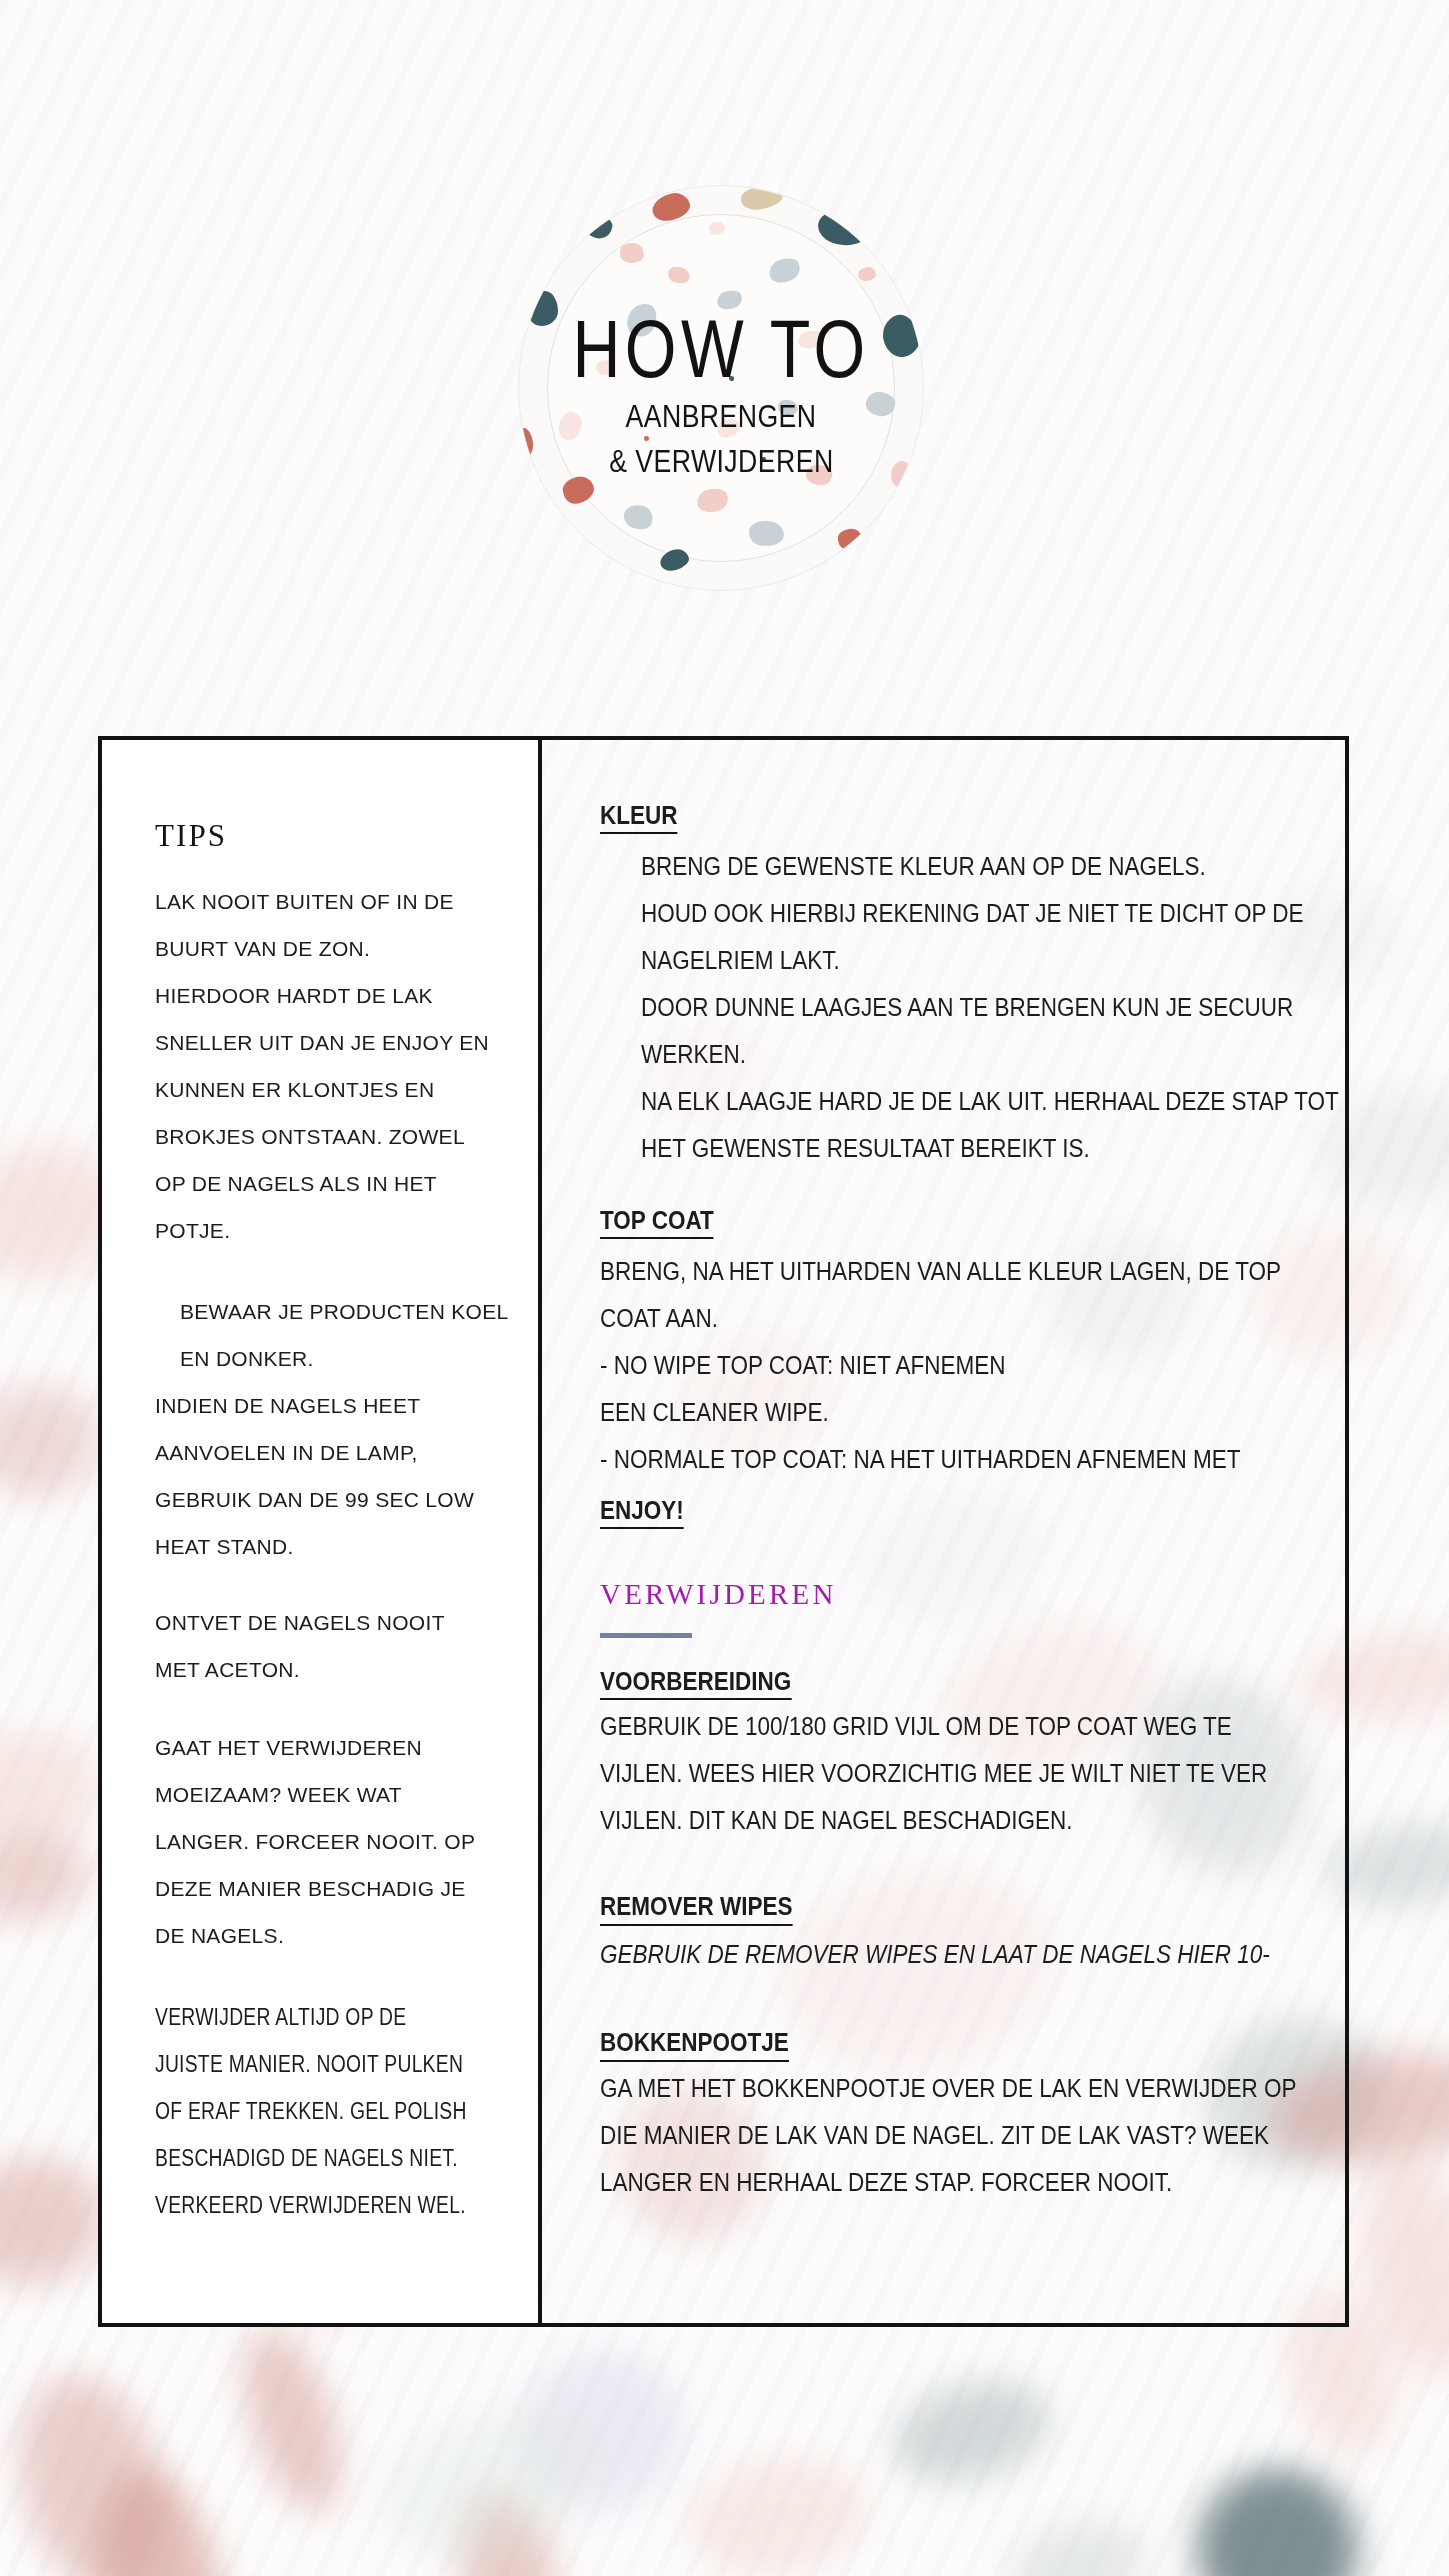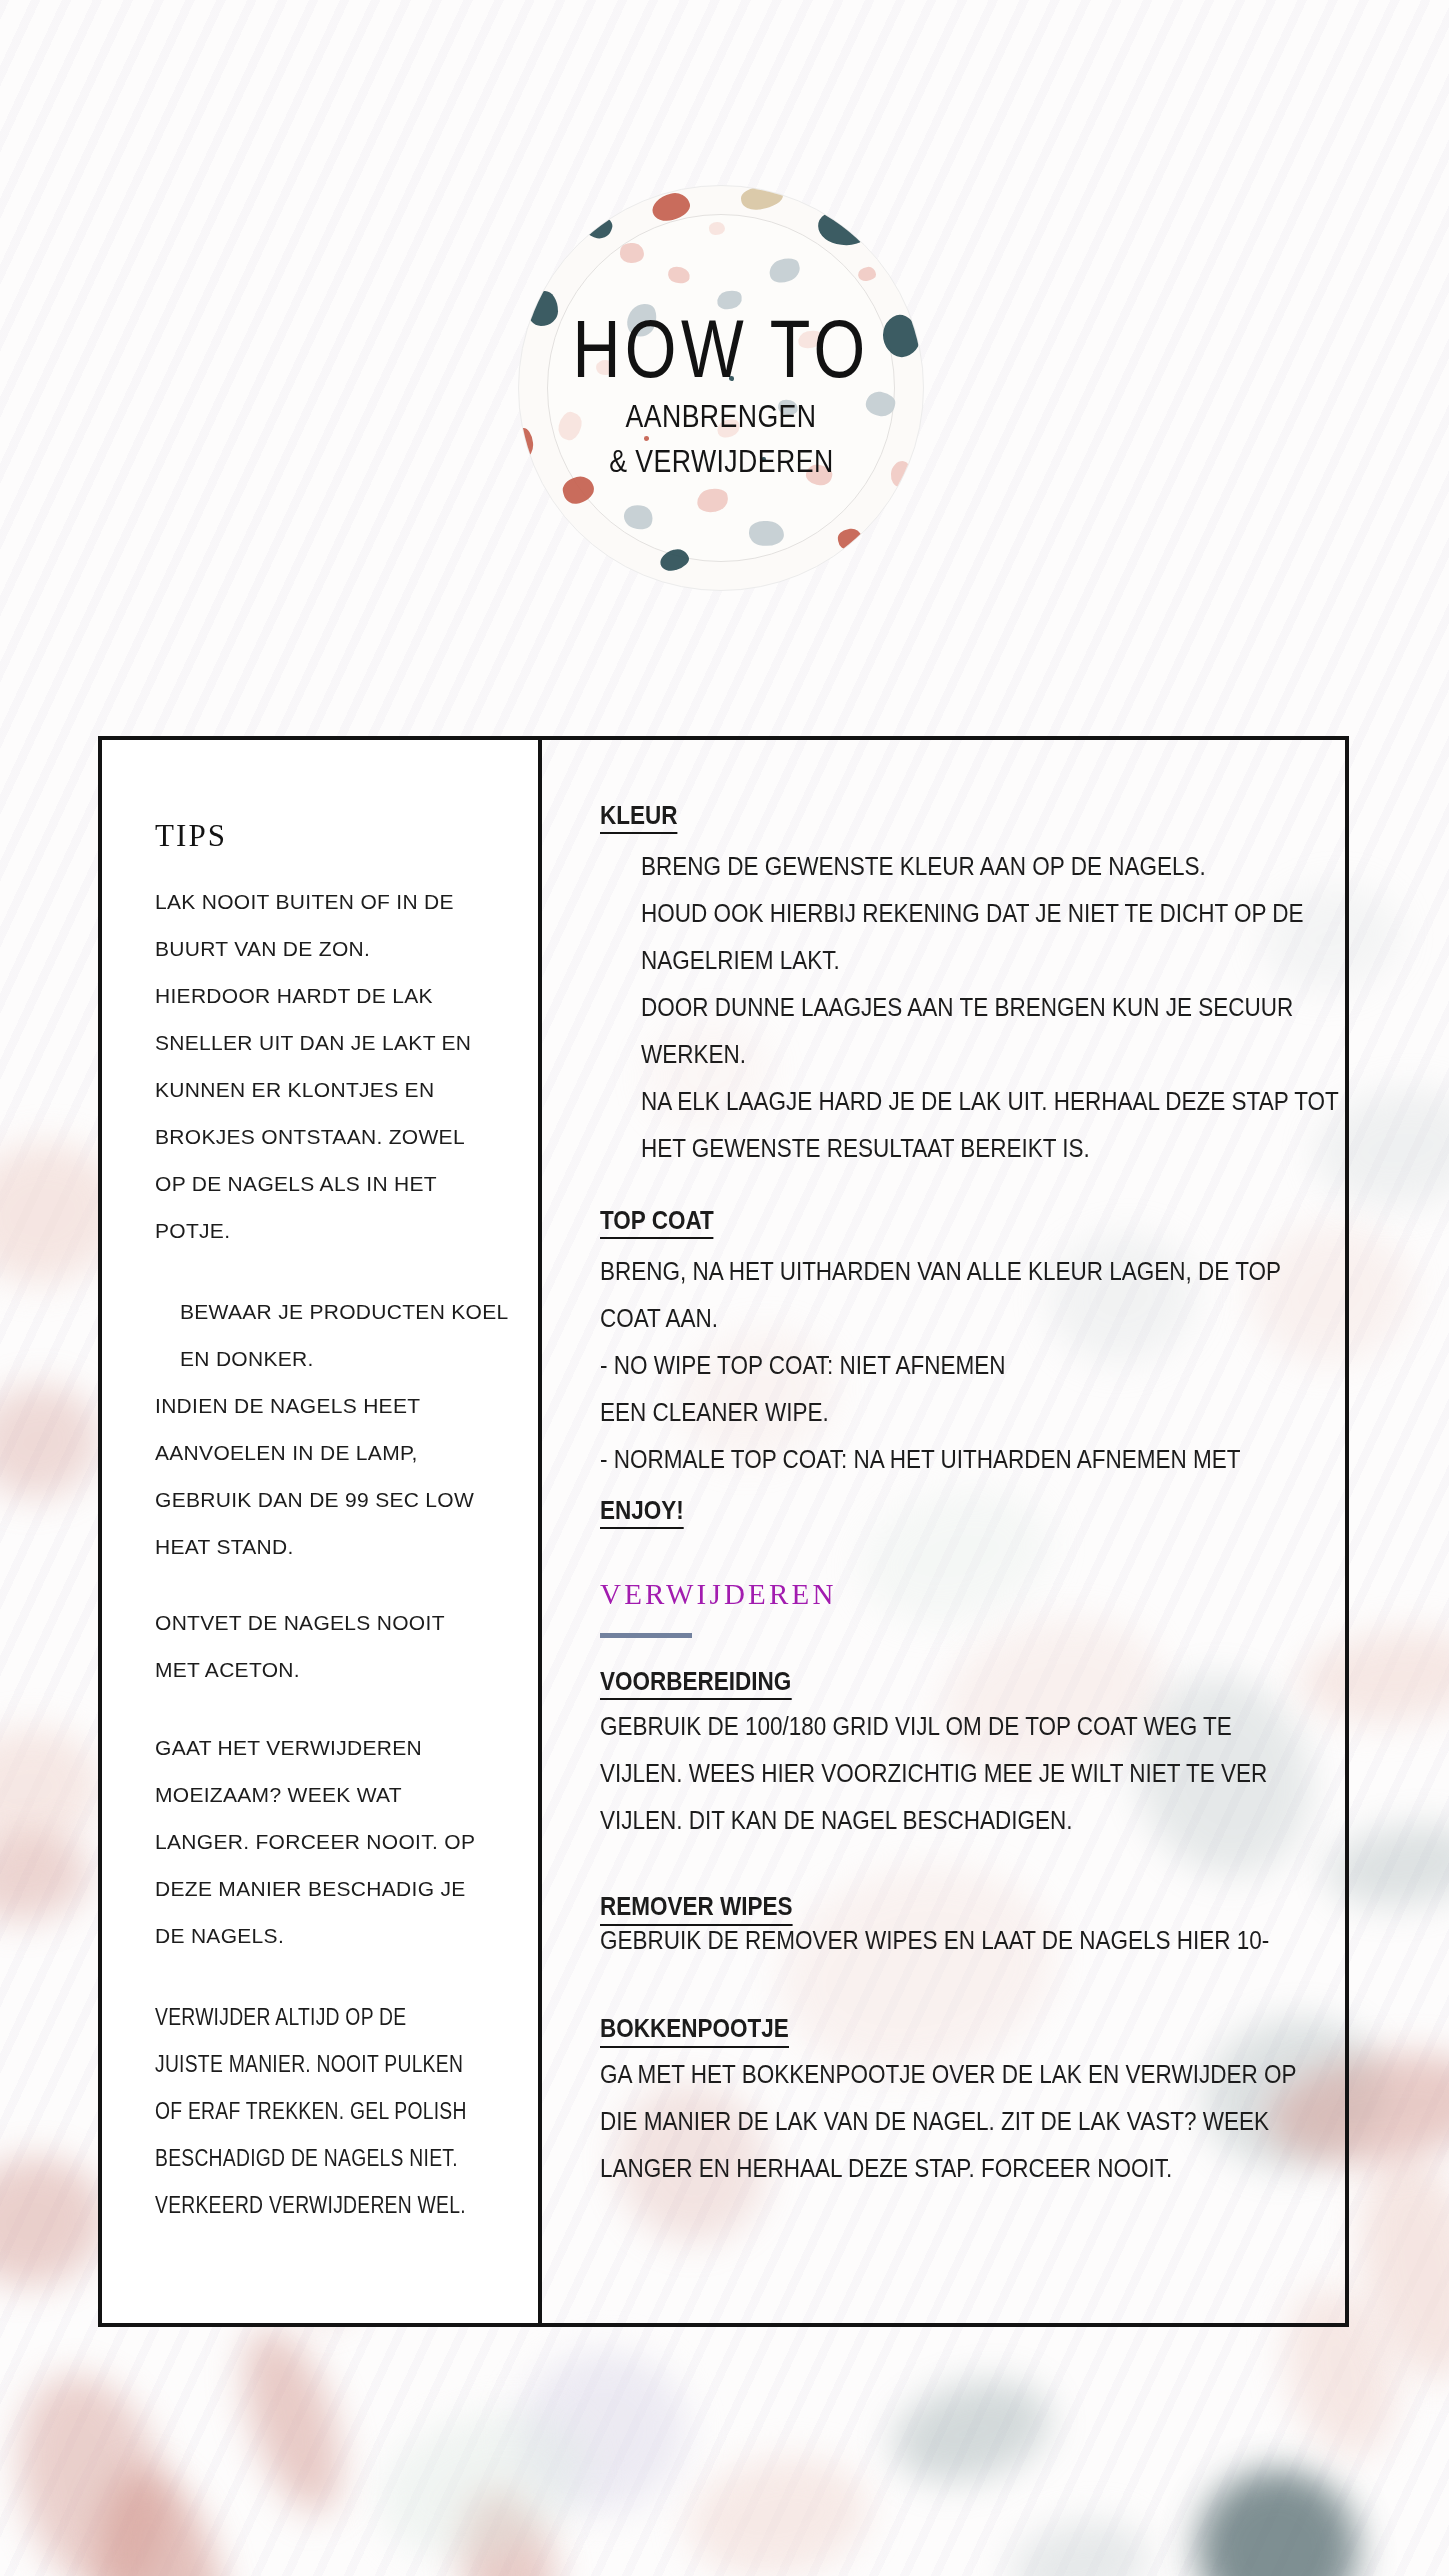--- a/index.html
+++ b/index.html
@@ -159,21 +159,21 @@
   </div>
 
   <div class="content-box">
     <div class="tips-col">
       <div class="tips-heading">TIPS</div>
       <div>
           <div class="para" style="margin-top: 37px;">
             <div class="tline"><span>LAK NOOIT BUITEN OF IN DE</span></div>
             <div class="tline"><span>BUURT VAN DE ZON.</span></div>
             <div class="tline"><span>HIERDOOR HARDT DE LAK</span></div>
-            <div class="tline"><span>SNELLER UIT DAN JE LAKT EN</span></div>
+            <div class="tline"><span>SNELLER UIT DAN JE ENJOY EN</span></div>
             <div class="tline"><span>KUNNEN ER KLONTJES EN</span></div>
             <div class="tline"><span>BROKJES ONTSTAAN. ZOWEL</span></div>
             <div class="tline"><span>OP DE NAGELS ALS IN HET</span></div>
             <div class="tline"><span>POTJE.</span></div>
           </div>
           <div class="para" style="margin-top: 34px; margin-left: 25px;">
             <div class="tline"><span>BEWAAR JE PRODUCTEN KOEL</span></div>
             <div class="tline"><span>EN DONKER.</span></div>
           </div>
           <div class="para" style="">
@@ -225,21 +225,21 @@
         <div class="subhead-wrap" style="margin-top: 4.3px;"><span class="subhead">ENJOY!</span></div>
         <div class="serif-heading" style="margin-top: 47px;">VERWIJDEREN</div>
         <div class="rule" style="background: rgb(114, 129, 158); margin-top: 21px;"></div>
         <div class="subhead-wrap" style="margin-top: 29px;"><span class="subhead">VOORBEREIDING</span></div>
         <div style="margin-top: 11.3px;">
           <div class="iline"><span>GEBRUIK DE 100/180 GRID VIJL OM DE TOP COAT WEG TE</span></div>
           <div class="iline"><span>VIJLEN. WEES HIER VOORZICHTIG MEE JE WILT NIET TE VER</span></div>
           <div class="iline"><span>VIJLEN. DIT KAN DE NAGEL BESCHADIGEN.</span></div>
         </div>
         <div class="subhead-wrap" style="margin-top: 39px;"><span class="subhead">REMOVER WIPES</span></div>
-        <div style="">
+        <div style="margin-top: 14px; font-style: italic;">
           <div class="iline"><span>GEBRUIK DE REMOVER WIPES EN LAAT DE NAGELS HIER 10-</span></div>
         </div>
         <div class="subhead-wrap" style="margin-top: 41px;"><span class="subhead">BOKKENPOOTJE</span></div>
         <div style="margin-top: 11.3px;">
           <div class="iline"><span>GA MET HET BOKKENPOOTJE OVER DE LAK EN VERWIJDER OP</span></div>
           <div class="iline"><span>DIE MANIER DE LAK VAN DE NAGEL. ZIT DE LAK VAST? WEEK</span></div>
           <div class="iline"><span>LANGER EN HERHAAL DEZE STAP. FORCEER NOOIT.</span></div>
         </div>
       </div>
   </div>

